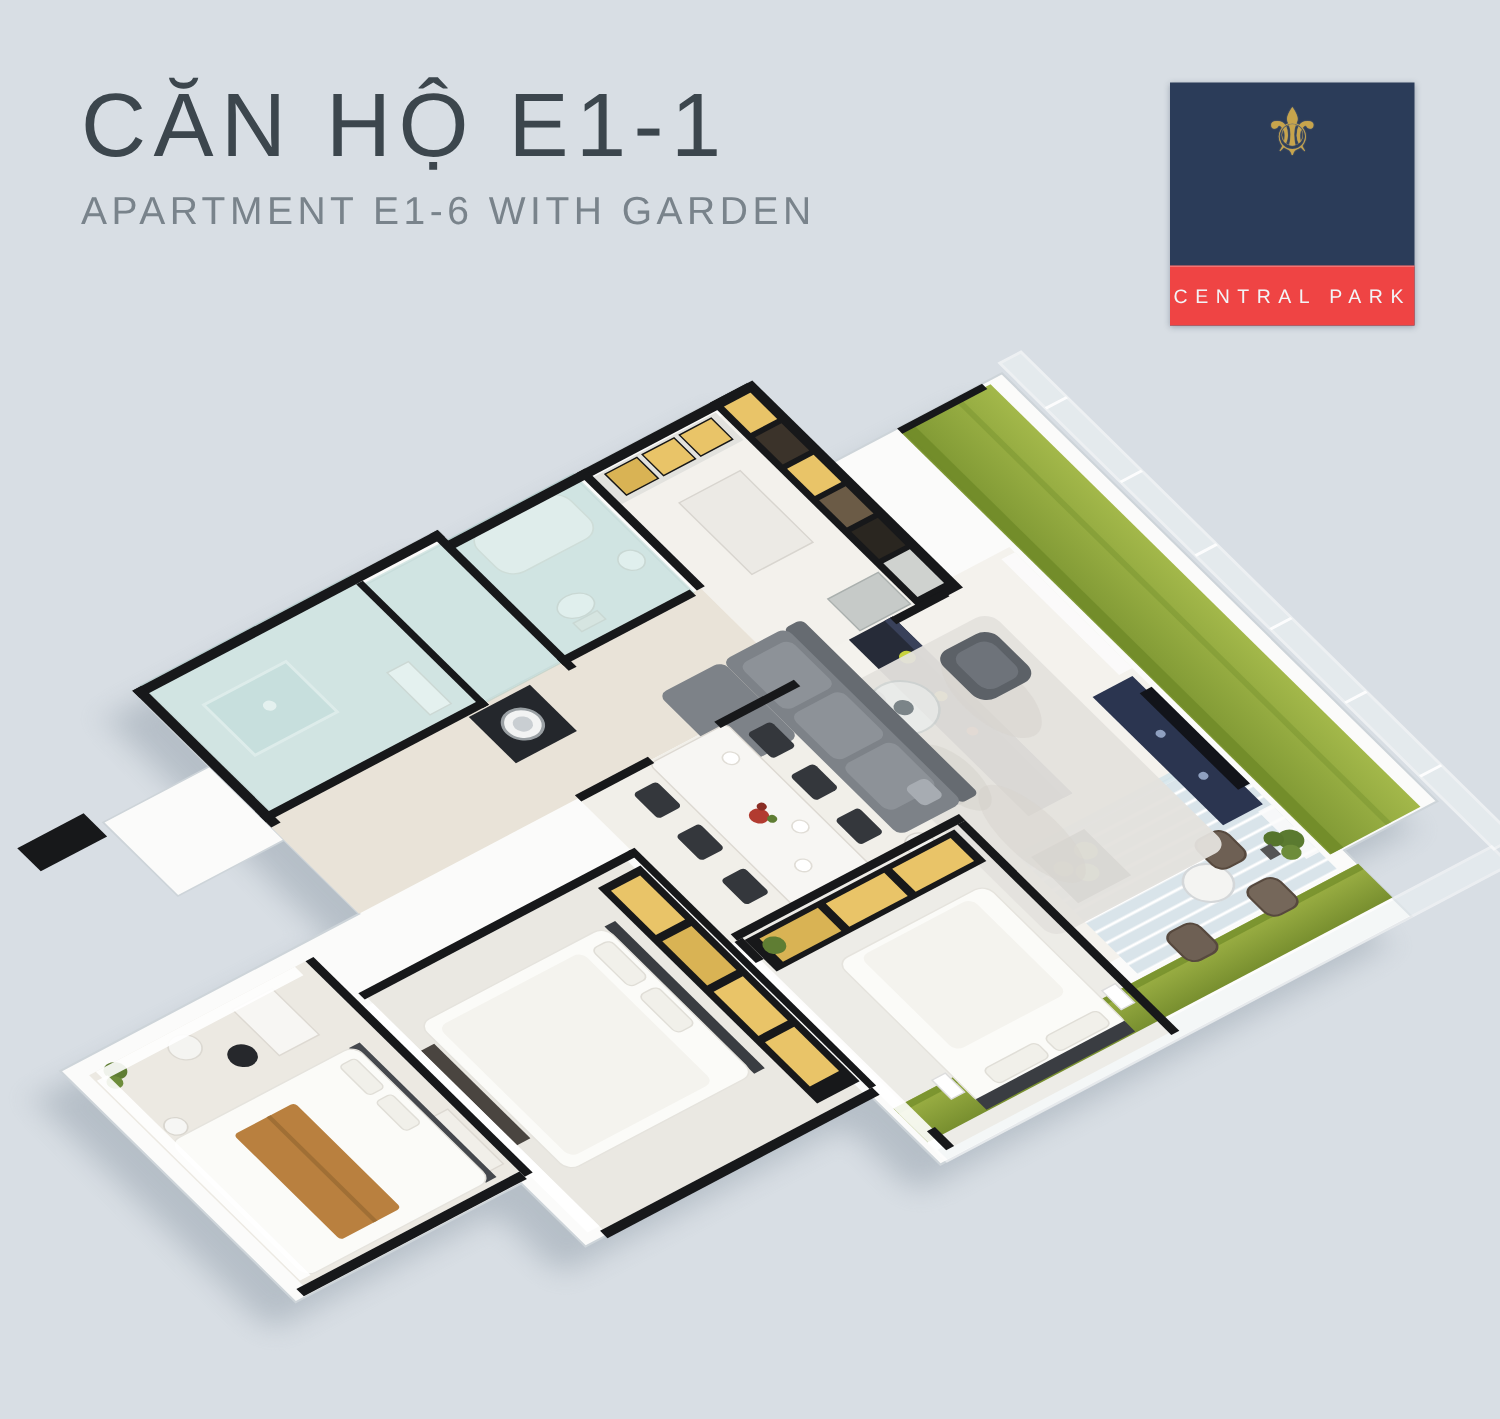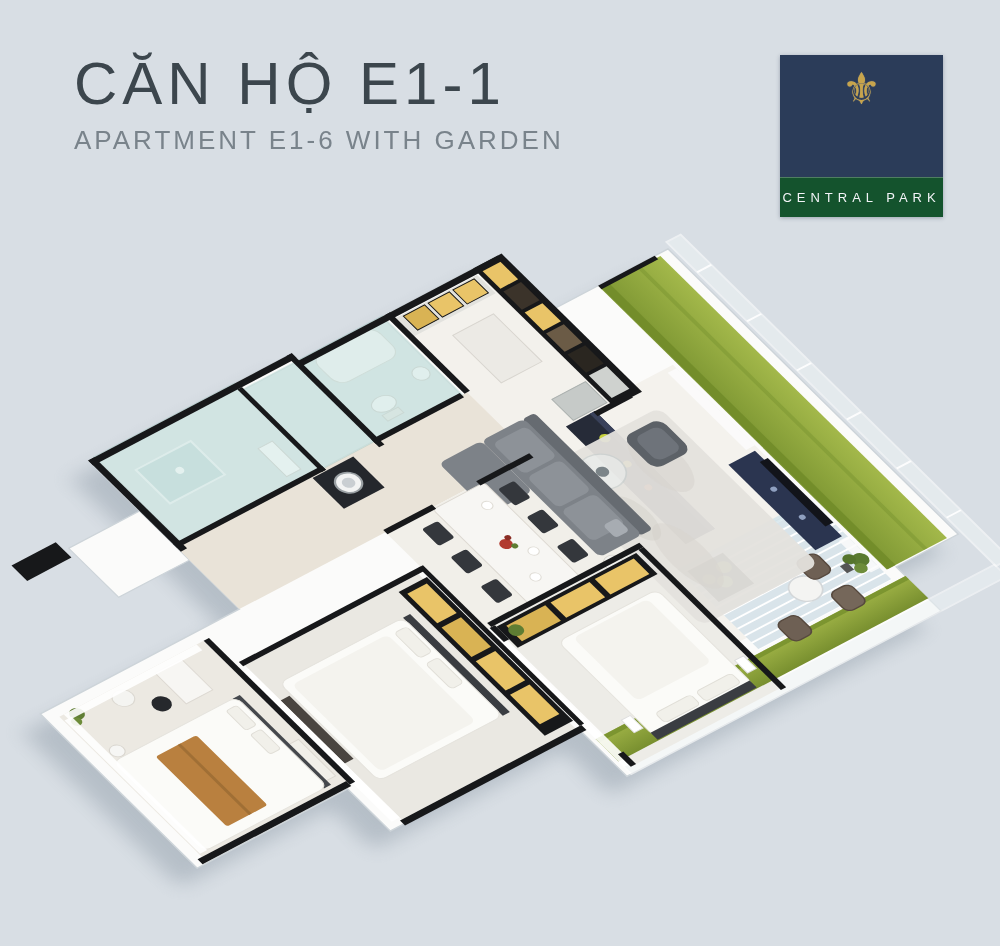--- a/index.html
+++ b/index.html
@@ -1,29 +1,29 @@
 <!DOCTYPE html>
 <html><head>
 <meta charset="utf-8">
 <style>
   html,body{margin:0;padding:0;}
   .page{position:relative;width:1000px;height:946px;background:#d8dee4;overflow:hidden;
         font-family:"Liberation Sans", sans-serif;}
-  .title-block{position:absolute;left:74px;top:52px;}
+  .title-block{position:absolute;left:54px;top:52px;}
   .t1{margin:0;font-weight:300;font-size:60px;letter-spacing:5px;color:#3c464d;line-height:1.05;}
   .t2{margin:0;font-weight:300;font-size:68px;letter-spacing:3px;color:#232b31;line-height:1.08;}
   .t3{margin-top:10px;font-weight:300;font-size:26px;letter-spacing:3px;color:#79838b;}
   .logo{position:absolute;left:780px;top:55px;width:163px;height:162px;background:#2b3c59;
         box-shadow:0 1px 4px rgba(40,55,80,.35);display:flex;flex-direction:column;align-items:center;}
   .ornament{margin-top:12px;font-size:44px;line-height:1;color:#c7a44c;
             text-shadow:0 0 1px rgba(255,230,160,.5);}
   .logo-name{margin-top:8px;color:#c9cfd9;font-family:"Liberation Serif", serif;letter-spacing:2px;}
   .logo-name .the{font-size:14px;margin-right:4px;}
   .logo-name .manor{font-size:24px;letter-spacing:3px;}
-  .logo-band{margin-top:auto;width:100%;height:40px;box-sizing:border-box;background:#14532d;
+  .logo-band{margin-top:auto;width:100%;height:40px;box-sizing:border-box;background:#ef4444;
              border-top:1px solid rgba(255,255,255,.25);display:flex;align-items:center;justify-content:center;
              color:#f2f4f7;font-size:13px;letter-spacing:5px;}
   svg{position:absolute;left:0;top:0;}
 </style>
 </head>
 <body>
 
 <div class="page">
 
   <div class="title-block">

